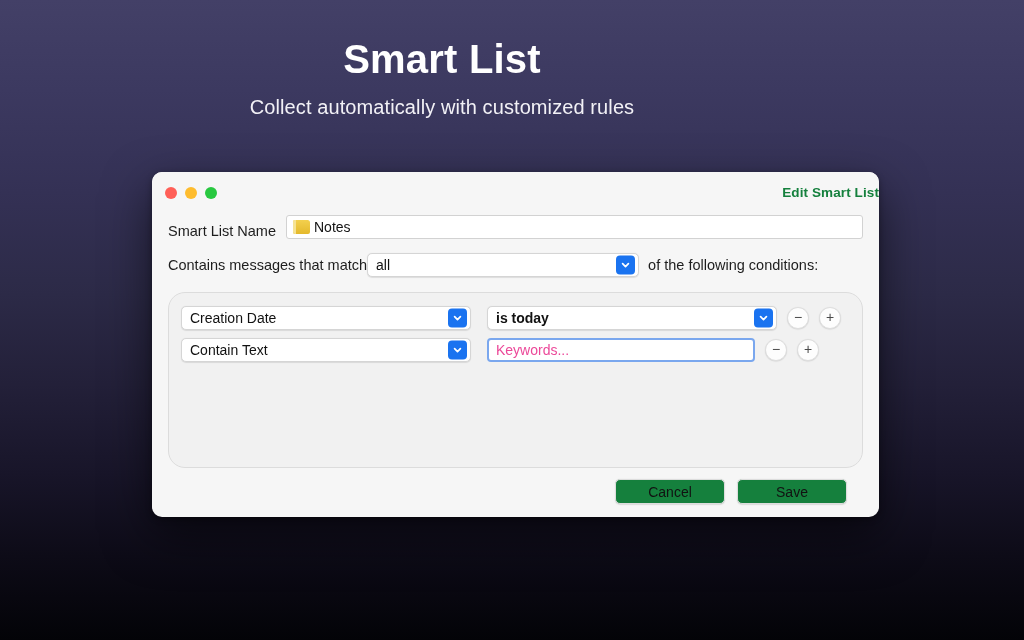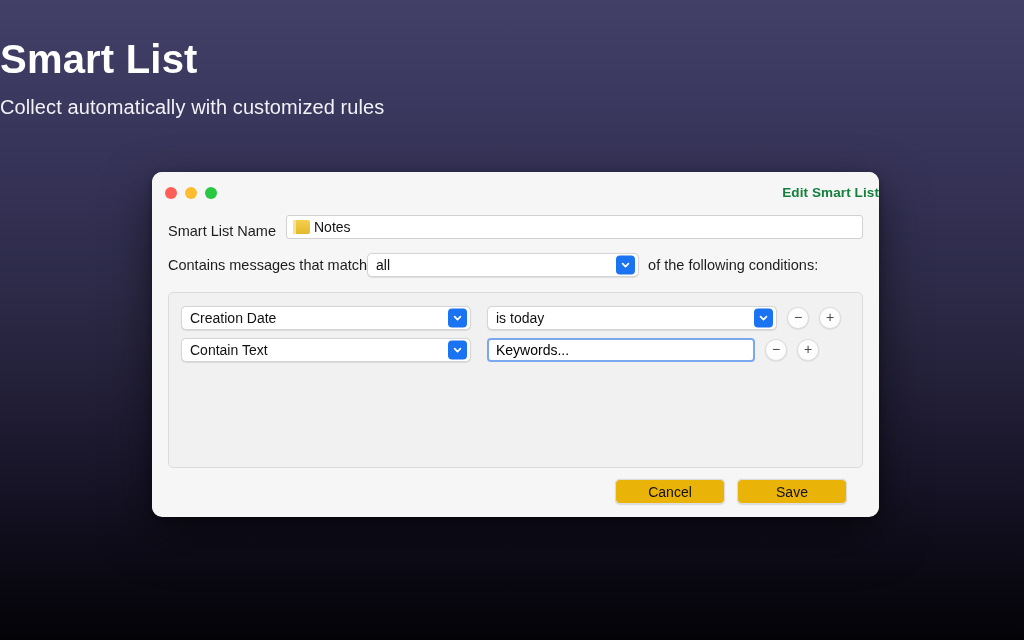--- a/index.html
+++ b/index.html
@@ -23,21 +23,21 @@
         #030307 100%);
     position: relative;
   }
 
   
   .hero {
     position: absolute;
     top: 0;
     left: 0;
     width: 884px;
-    text-align: left;
+    text-align: center;
     padding-top: 36px;
   }
   .hero-title {
     font-size: 40px;
     font-weight: 600;
     color: #ffffff;
     letter-spacing: 0.2px;
     line-height: 1.15;
   }
   .hero-subtitle {
@@ -197,44 +197,44 @@
 
   .match-popup {
     width: 272px;
   }
 
   
   .conditions {
     height: 176px;
     background: #f1f1f1;
     border: 1px solid #dcdcdc;
-    border-radius: 5px;
+    border-radius: 17px;
     padding: 13px 12px 1px 12px;
   }
 
   .cond-row {
     display: flex;
     align-items: center;
     margin-bottom: 8px;
   }
   .cond-key   { width: 290px; }
-  .cond-value { width: 290px; margin-left: 16px; }
+  .cond-value { width: 290px; margin-left: 16px; font-weight: bold; }
 
   .keywords-input {
     width: 268px;
     height: 24px;
     margin-left: 16px;
     background: #ffffff;
     border: 2px solid #7aa7ee;
     border-radius: 4px;
     display: flex;
     align-items: center;
     padding: 0 7px;
     font-size: 14px;
-    color: #000000;
+    color: #ec4899;
   }
 
   .round-btn {
     width: 22px;
     height: 22px;
     border-radius: 50%;
     background: #fdfdfd;
     border: 1px solid #dedede;
     box-shadow: 0 0.5px 1.2px rgba(0,0,0,0.13);
     display: flex;
@@ -255,21 +255,21 @@
   
   .footer {
     display: flex;
     justify-content: flex-end;
     gap: 12px;
     padding: 11px 16px 0 16px;
   }
   .btn {
     width: 110px;
     height: 25px;
-    background: #eab308;
+    background: #15803d;
     border: 1px solid #dddddd;
     border-radius: 5px;
     font-size: 14px;
     color: #121212;
     display: flex;
     align-items: center;
     justify-content: center;
     box-shadow: 0 0.5px 1.2px rgba(0,0,0,0.12);
     font-family: "Liberation Sans", sans-serif;
   }

